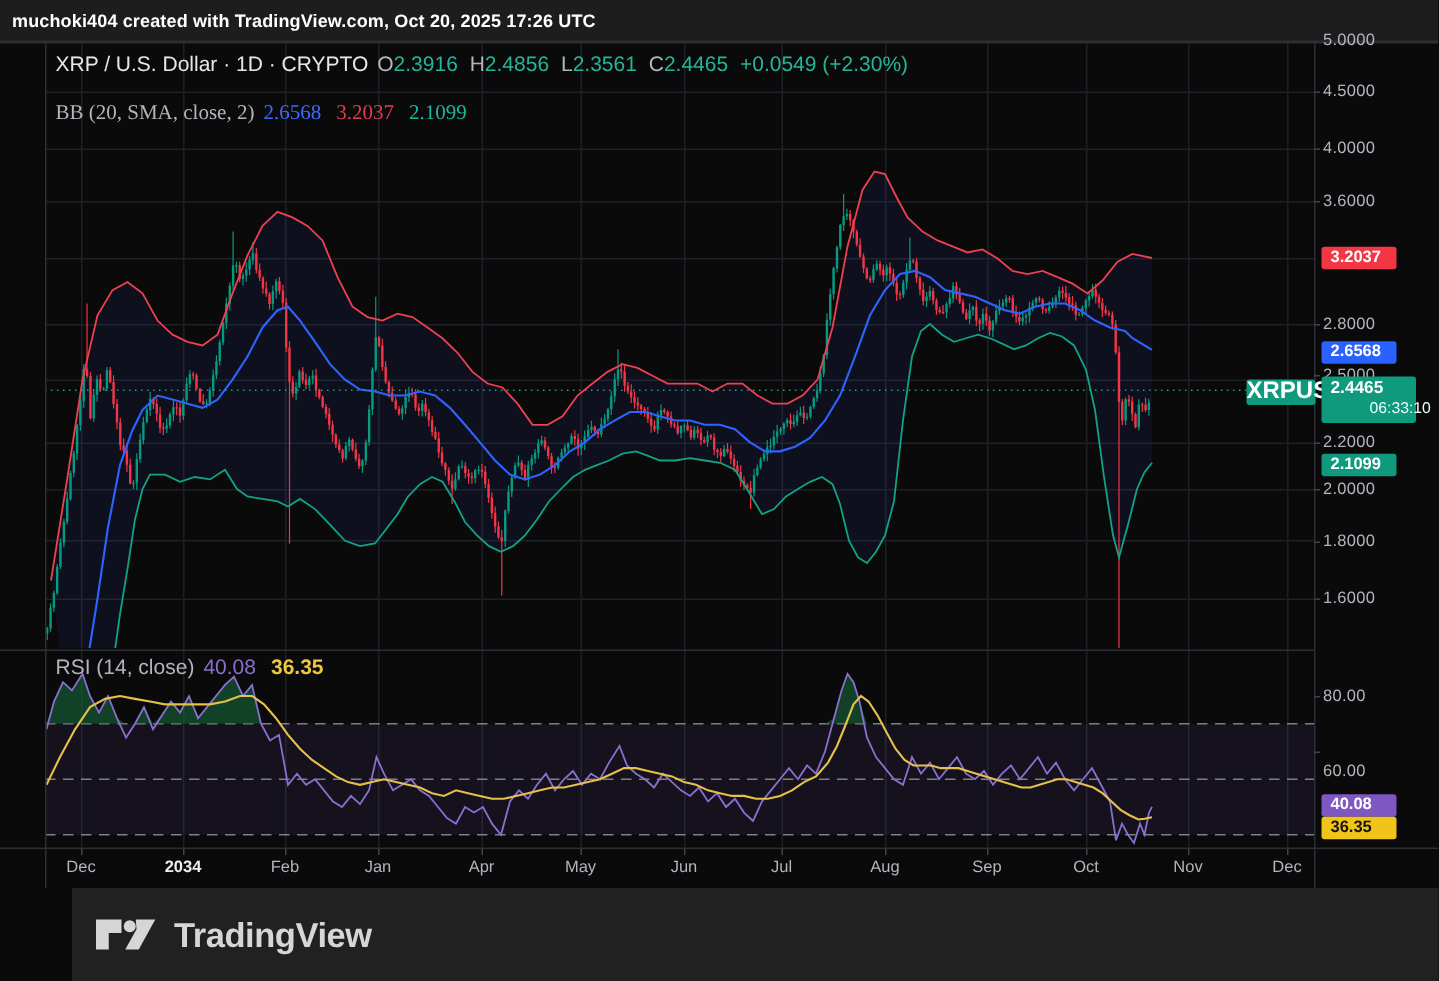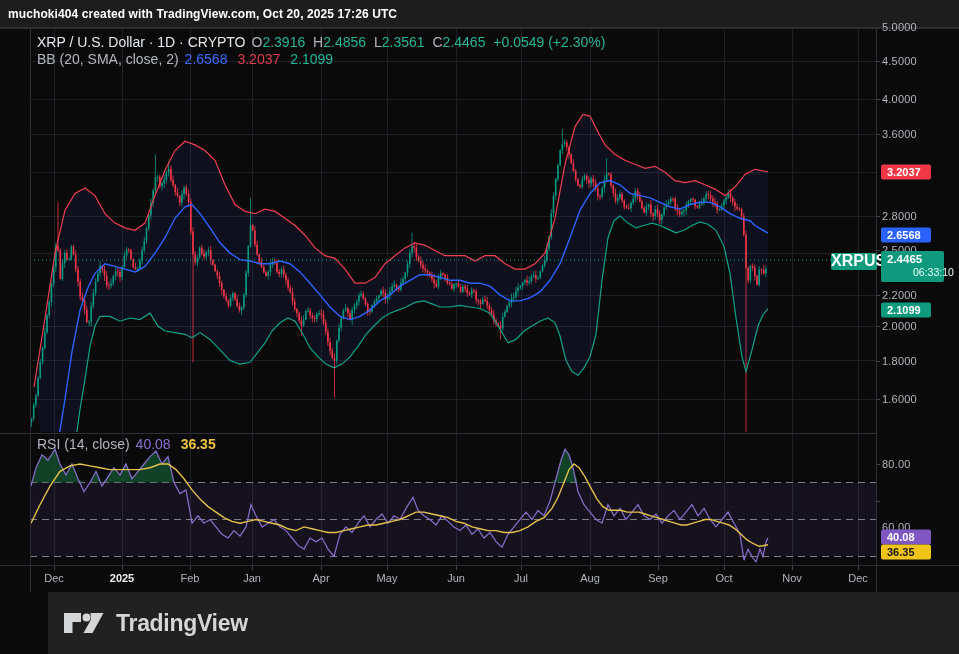--- a/index.html
+++ b/index.html
@@ -130,47 +130,47 @@
 
   <div id="pane-zone"></div>
   <div id="price-axis-zone"></div>
   <div id="time-axis-zone"></div>
 
   <div class="overlay">
     <div class="legend-row" style="top:34px;">
       <span>XRP / U.S. Dollar · 1D · CRYPTO</span><span class="sep"></span><span id="ohlc-items"><span style="color: rgb(178, 181, 190);">O</span><span style="color: rgb(39, 181, 151); margin-right: 4px;">2.3916 </span><span style="color: rgb(178, 181, 190);">H</span><span style="color: rgb(39, 181, 151); margin-right: 4px;">2.4856 </span><span style="color: rgb(178, 181, 190);">L</span><span style="color: rgb(39, 181, 151); margin-right: 4px;">2.3561 </span><span style="color: rgb(178, 181, 190);">C</span><span style="color: rgb(39, 181, 151); margin-right: 4px;">2.4465 </span></span>
       <span class="lg-val" id="change-val" style="color: rgb(39, 181, 151);">+0.0549 (+2.30%)</span>
     </div>
-    <div class="legend-row" style="top:51px;">
+    <div class="legend-row" style="top:68px;font-family:Liberation Serif, serif;">
       <span class="lg-key">BB (20, SMA, close, 2)</span><span class="sep"></span><span id="bb-items"><span style="color: rgb(61, 107, 255); margin-right: 10px;">2.6568</span><span style="color: rgb(224, 62, 77); margin-right: 10px;">3.2037</span><span style="color: rgb(31, 181, 154); margin-right: 10px;">2.1099</span></span>
     </div>
     <div class="legend-row" style="top:436px;">
       <span class="lg-key">RSI (14, close)</span><span class="sep"></span><span id="rsi-items"><span style="color: rgb(139, 111, 208); margin-right: 10px; font-weight: normal;">40.08</span><span style="color: rgb(237, 197, 63); margin-right: 10px; font-weight: bold;">36.35</span></span>
     </div>
 
     <div id="labels-host">
         <div class="axis-label" style="top: 27px;">5.0000</div>
         <div class="axis-label" style="top: 61px;">4.5000</div>
         <div class="axis-label" style="top: 99px;">4.0000</div>
         <div class="axis-label" style="top: 134px;">3.6000</div>
         <div class="axis-label" style="top: 216px;">2.8000</div>
         <div class="axis-label" style="top: 250px;">2.5000</div>
         <div class="axis-label" style="top: 295px;">2.2000</div>
         <div class="axis-label" style="top: 326px;">2.0000</div>
         <div class="axis-label" style="top: 361px;">1.8000</div>
         <div class="axis-label" style="top: 399px;">1.6000</div>
         <div class="axis-label" style="top: 464px;">80.00</div>
-        <div class="axis-label" style="top: 514px; margin-top: 13px;">60.00</div>
+        <div class="axis-label" style="top: 514px;">60.00</div>
         <div class="axis-badge" style="top: 172px; background: rgb(242, 54, 69); color: rgb(255, 255, 255);">3.2037</div>
         <div class="axis-badge" style="top: 235px; background: rgb(41, 98, 255); color: rgb(255, 255, 255);">2.6568</div>
         <div class="axis-badge" style="top: 310px; background: rgb(15, 154, 126); color: rgb(255, 255, 255);">2.1099</div>
         <div class="axis-badge" style="top: 537px; background: rgb(126, 87, 194); color: rgb(255, 255, 255);">40.08</div>
         <div class="axis-badge" style="top: 552px; background: rgb(240, 196, 25); color: rgb(20, 20, 20);">36.35</div>
         <div class="time-label" style="left: 54px;">Dec</div>
-        <div class="time-label year" style="left: 122px;">2025</div>
+        <div class="time-label year" style="left: 122px;">2034</div>
         <div class="time-label" style="left: 190px;">Feb</div>
         <div class="time-label" style="left: 252px;">Jan</div>
         <div class="time-label" style="left: 321px;">Apr</div>
         <div class="time-label" style="left: 387px;">May</div>
         <div class="time-label" style="left: 456px;">Jun</div>
         <div class="time-label" style="left: 521px;">Jul</div>
         <div class="time-label" style="left: 590px;">Aug</div>
         <div class="time-label" style="left: 658px;">Sep</div>
         <div class="time-label" style="left: 724px;">Oct</div>
         <div class="time-label" style="left: 792px;">Nov</div>

